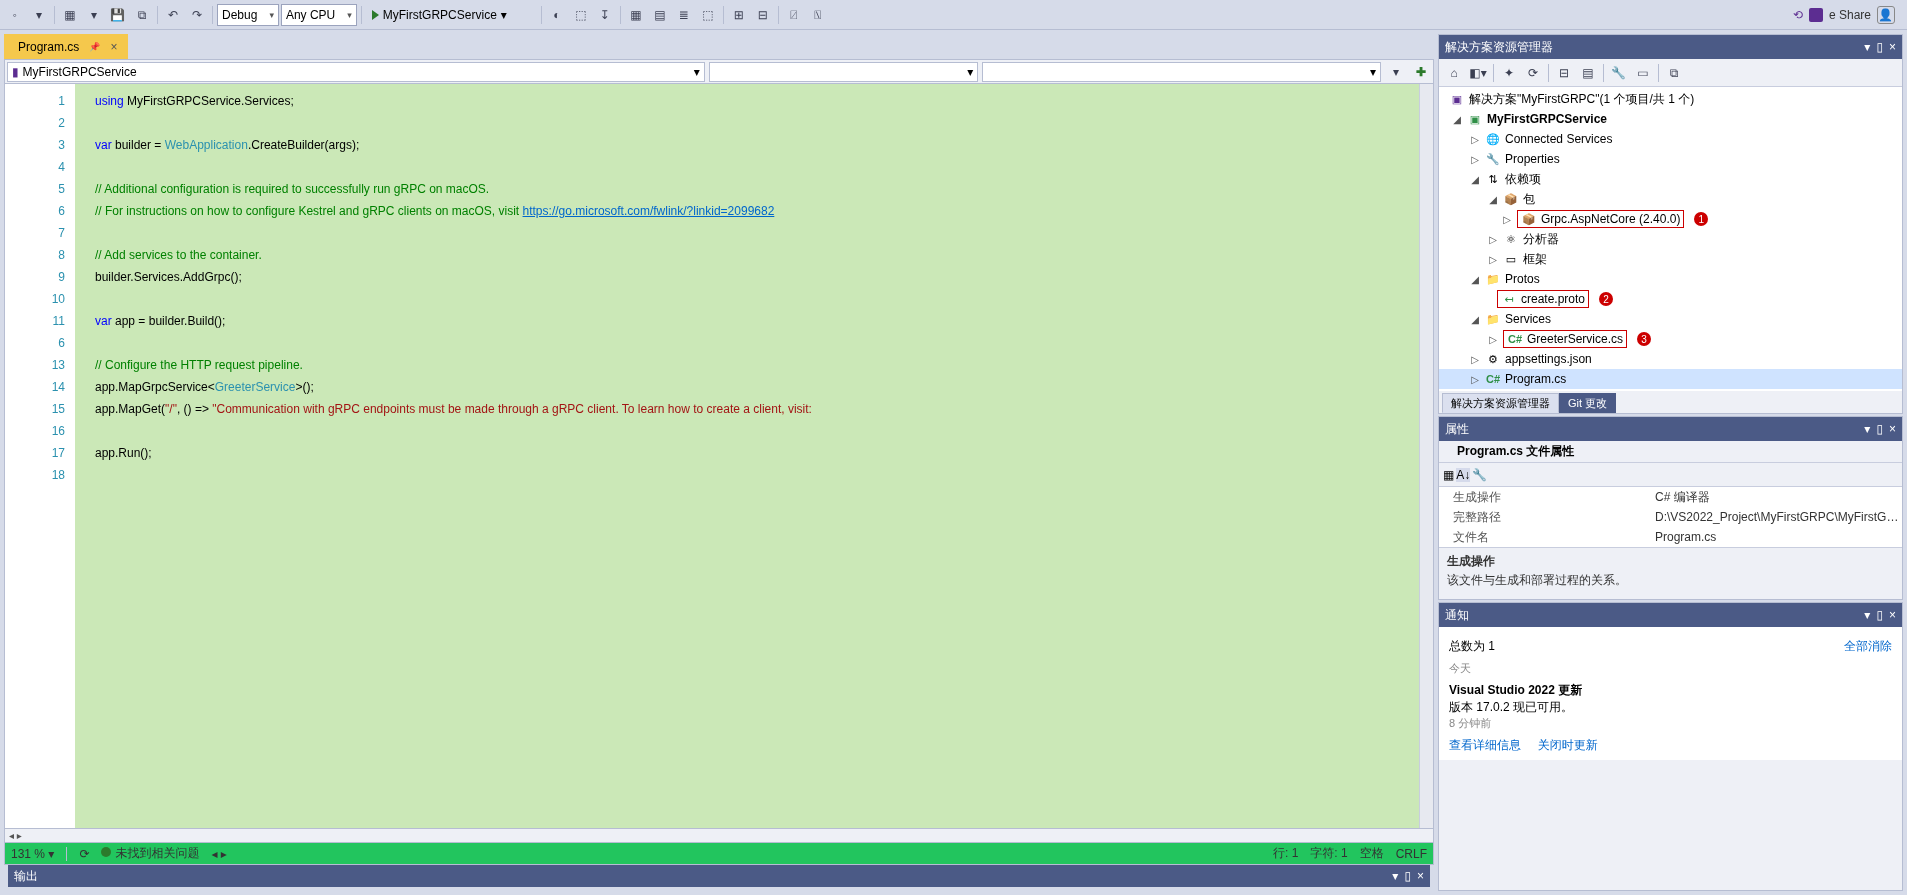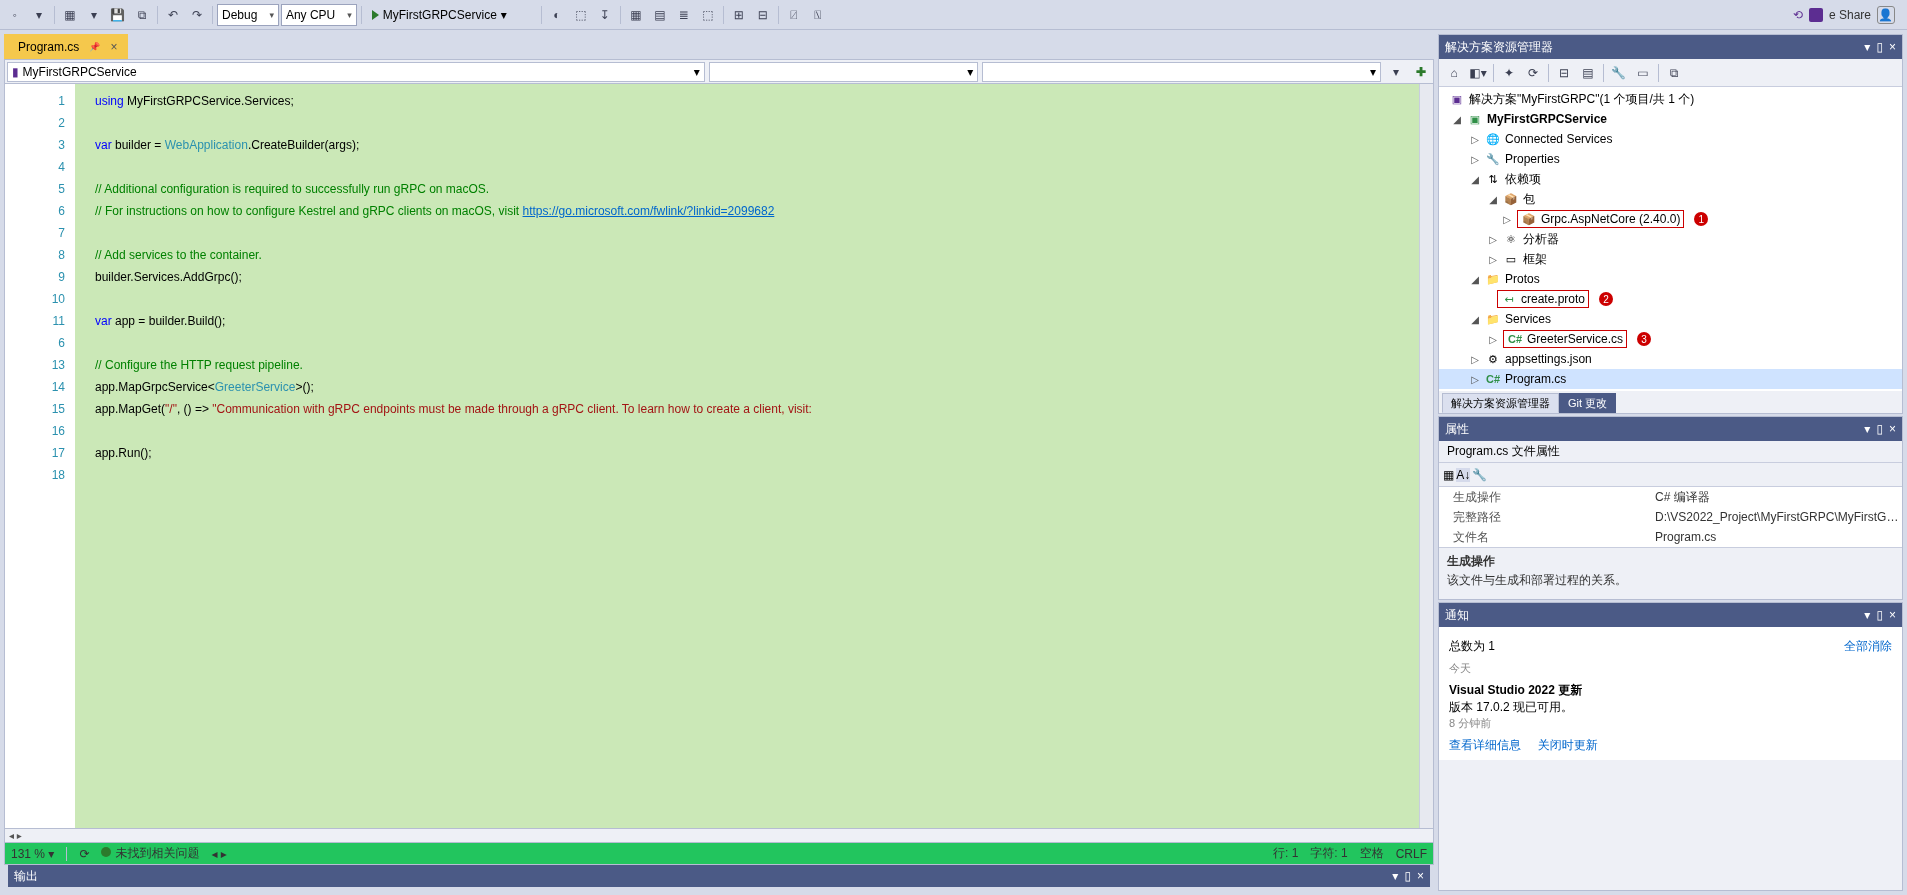--- a/index.html
+++ b/index.html
@@ -74,21 +74,21 @@
 .ico-cs    { color:#2f8f46; font-size:9px; font-weight:bold; }
 .ico-gear  { color:#5b6b99; }
 .ico-proto { color:#2f8f46; }
 
 .tab-row-small { height:22px; background:#eef0f6; display:flex; align-items:flex-end; padding-left:3px; }
 .stab { height:20px; padding:0 8px; display:flex; align-items:center; font-size:11px; border:1px solid transparent; }
 .stab.active { background:#dbe0ef; border:1px solid #b6bdd2; border-bottom-color:#dbe0ef; }
 .stab.inactive { background:#4b5a86; color:#fff; }
 
 
-.prop-sub { height:22px; background:#eef0f6; border-bottom:1px solid #c8cdde; display:flex; align-items:center; padding:0 8px; font-weight:normal; }
+.prop-sub { height:22px; background:#eef0f6; border-bottom:1px solid #c8cdde; display:flex; align-items:center; padding:0 18px; font-weight:bold; }
 .prop-tb { height:24px; background:#eef0f6; border-bottom:1px solid #c8cdde; display:flex; align-items:center; padding:0 4px; gap:2px; }
 .prop-grid { background:#fff; }
 .prow { display:flex; height:20px; align-items:center; }
 .prow .pk { width:210px; padding-left:14px; color:#555; }
 .prow .pv { flex:1; padding-left:6px; color:#333; overflow:hidden; text-overflow:ellipsis; white-space:nowrap; }
 .prop-desc { padding:5px 8px 10px 8px; color:#333; background:#eef0f6; border-top:1px solid #c8cdde; }
 .prop-desc .t { font-weight:bold; margin-bottom:2px; }
 
 
 .notif-body { background:#fff; padding:6px 10px; font-size:12px; }

